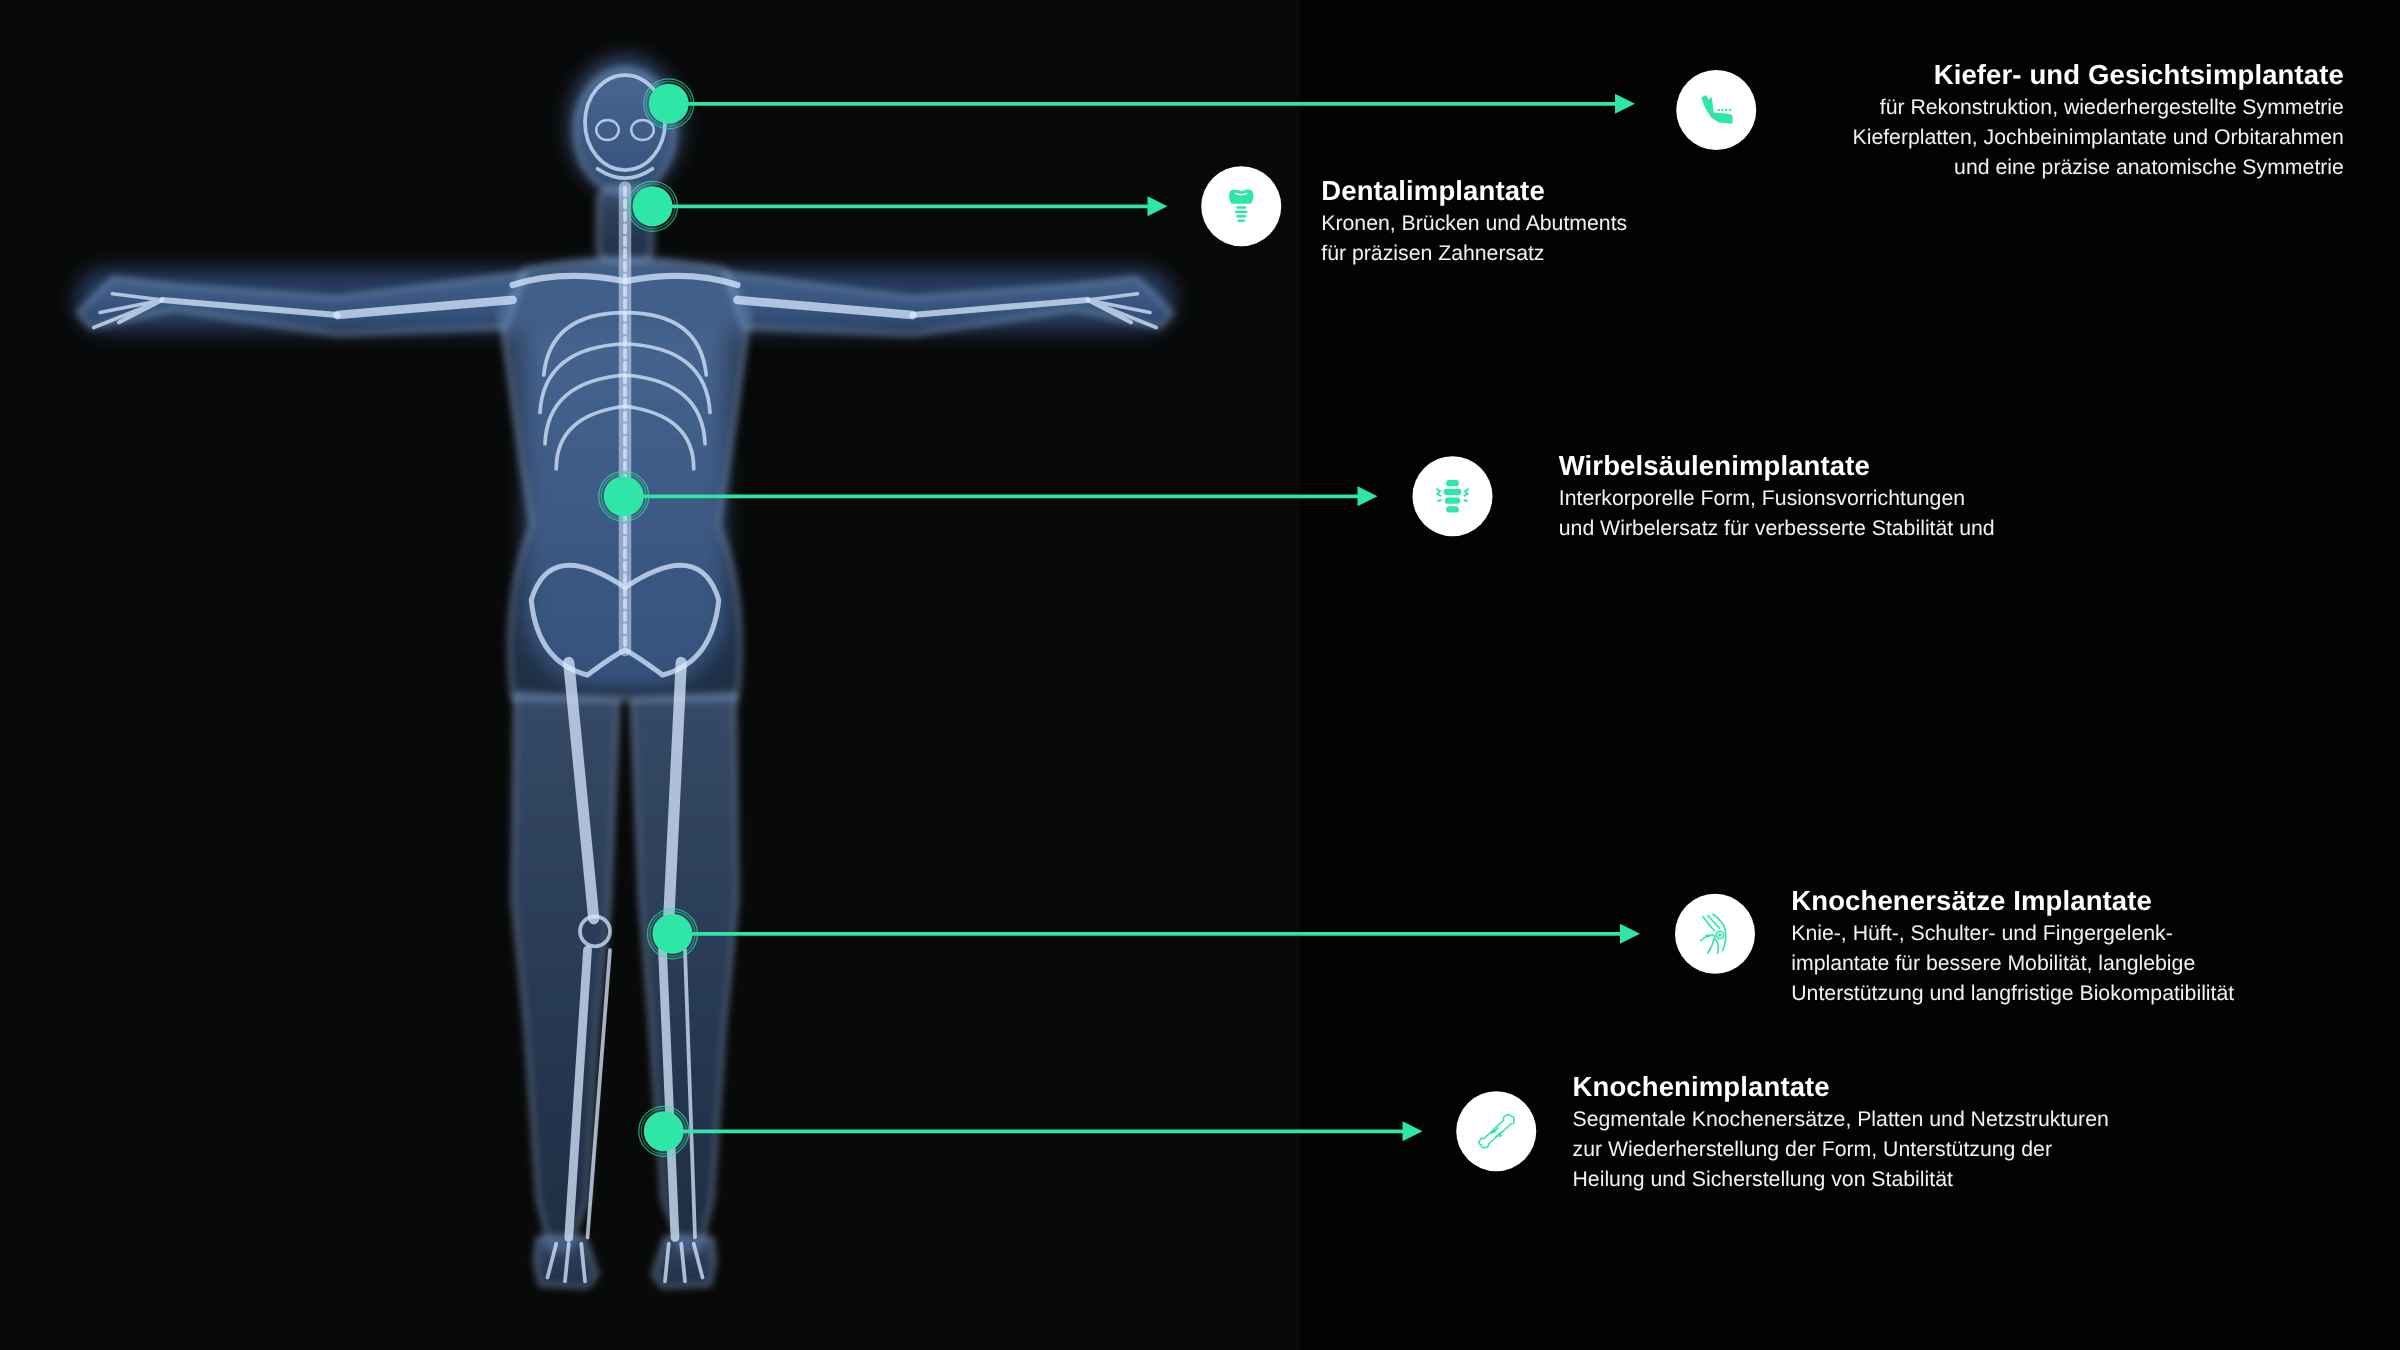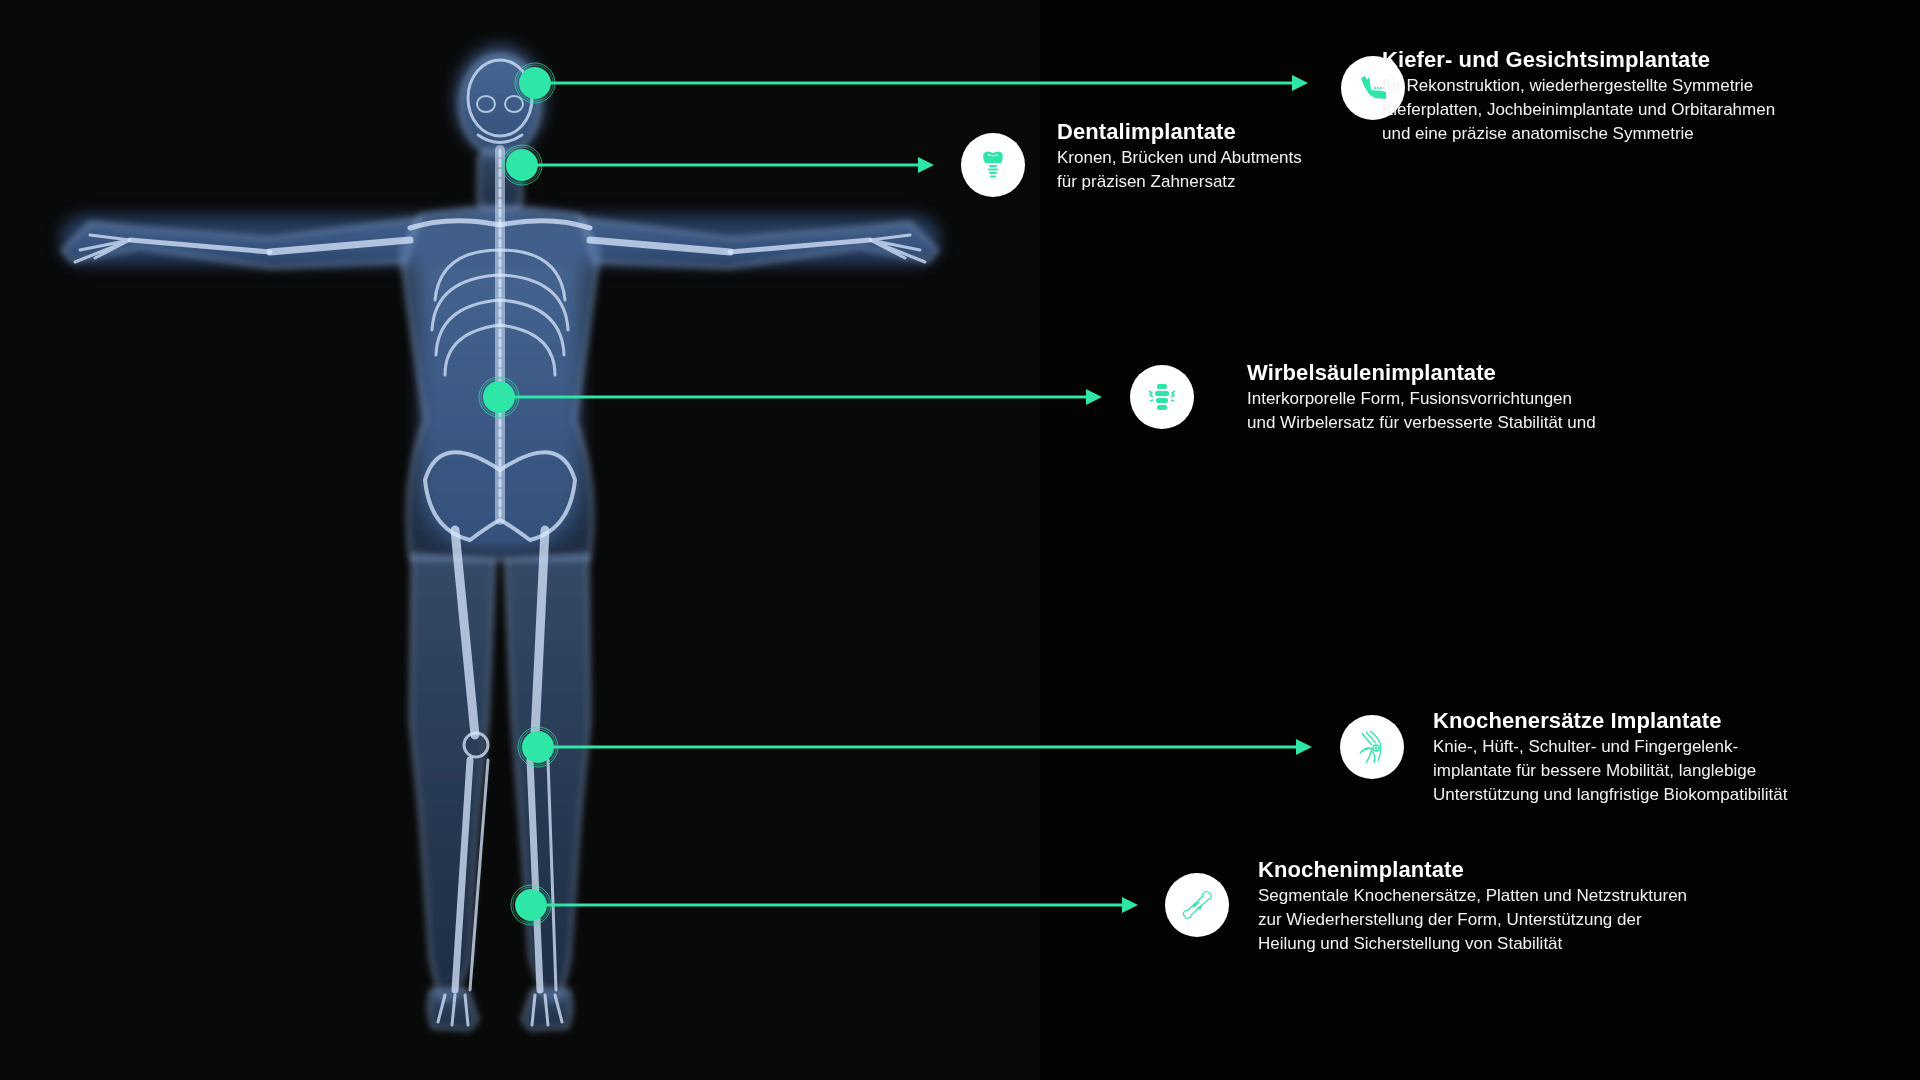--- a/index.html
+++ b/index.html
@@ -186,40 +186,40 @@
 
 <div class="icon-circle" style="left:1373px; top:88px;">
   <svg viewBox="0 0 40 40">
     <path d="M8 10 L12 8 L14 12 L16 9 L17 14 L18 22 L30 23 L33 24 L33 31 L22 30 L16 26 L11 18 Z" fill="#2ee6a6"></path>
     <circle cx="22" cy="20" r="1" fill="#2ee6a6"></circle>
     <circle cx="25" cy="20" r="1" fill="#2ee6a6"></circle>
     <circle cx="28" cy="20" r="1" fill="#2ee6a6"></circle>
     <circle cx="31" cy="20" r="1" fill="#2ee6a6"></circle>
   </svg>
 </div>
-<div class="info-block" style="left:1382px; top:46px;">
+<div class="info-block" style="left:1482px; top:46px;text-align:right;">
   <div class="info-title">Kiefer- und Gesichtsimplantate</div>
   <div class="info-desc">
     <span>für Rekonstruktion, wiederhergestellte Symmetrie</span>
     <span>Kieferplatten, Jochbeinimplantate und Orbitarahmen</span>
     <span>und eine präzise anatomische Symmetrie</span>
   </div>
 </div>
 
 <div class="icon-circle" style="left:993px; top:165px;">
   <svg viewBox="0 0 40 40">
     <path d="M11 8 Q14 5 20 8 Q26 5 29 8 Q31 12 28 18 L12 18 Q9 12 11 8 Z" fill="#2ee6a6"></path>
     <path d="M15 9.5 Q20 12 25 9.5" stroke="#ffffff" stroke-width="1.2" fill="none"></path>
     <rect x="16" y="20" width="8" height="2" rx="1" fill="#2ee6a6"></rect>
     <rect x="15" y="23.5" width="10" height="2" rx="1" fill="#2ee6a6"></rect>
     <rect x="16" y="27" width="8" height="2" rx="1" fill="#2ee6a6"></rect>
     <rect x="17" y="30.5" width="6" height="2" rx="1" fill="#2ee6a6"></rect>
   </svg>
 </div>
-<div class="info-block" style="left:1057px; top:118px;">
+<div class="info-block" style="left:1057px; top:139px;">
   <div class="info-title">Dentalimplantate</div>
   <div class="info-desc">
     <span>Kronen, Brücken und Abutments</span>
     <span>für präzisen Zahnersatz</span>
   </div>
 </div>
 
 <div class="icon-circle" style="left:1162px; top:397px;">
   <svg viewBox="0 0 40 40">
     <rect x="15" y="7" width="10" height="5" rx="2" fill="#2ee6a6"></rect>

